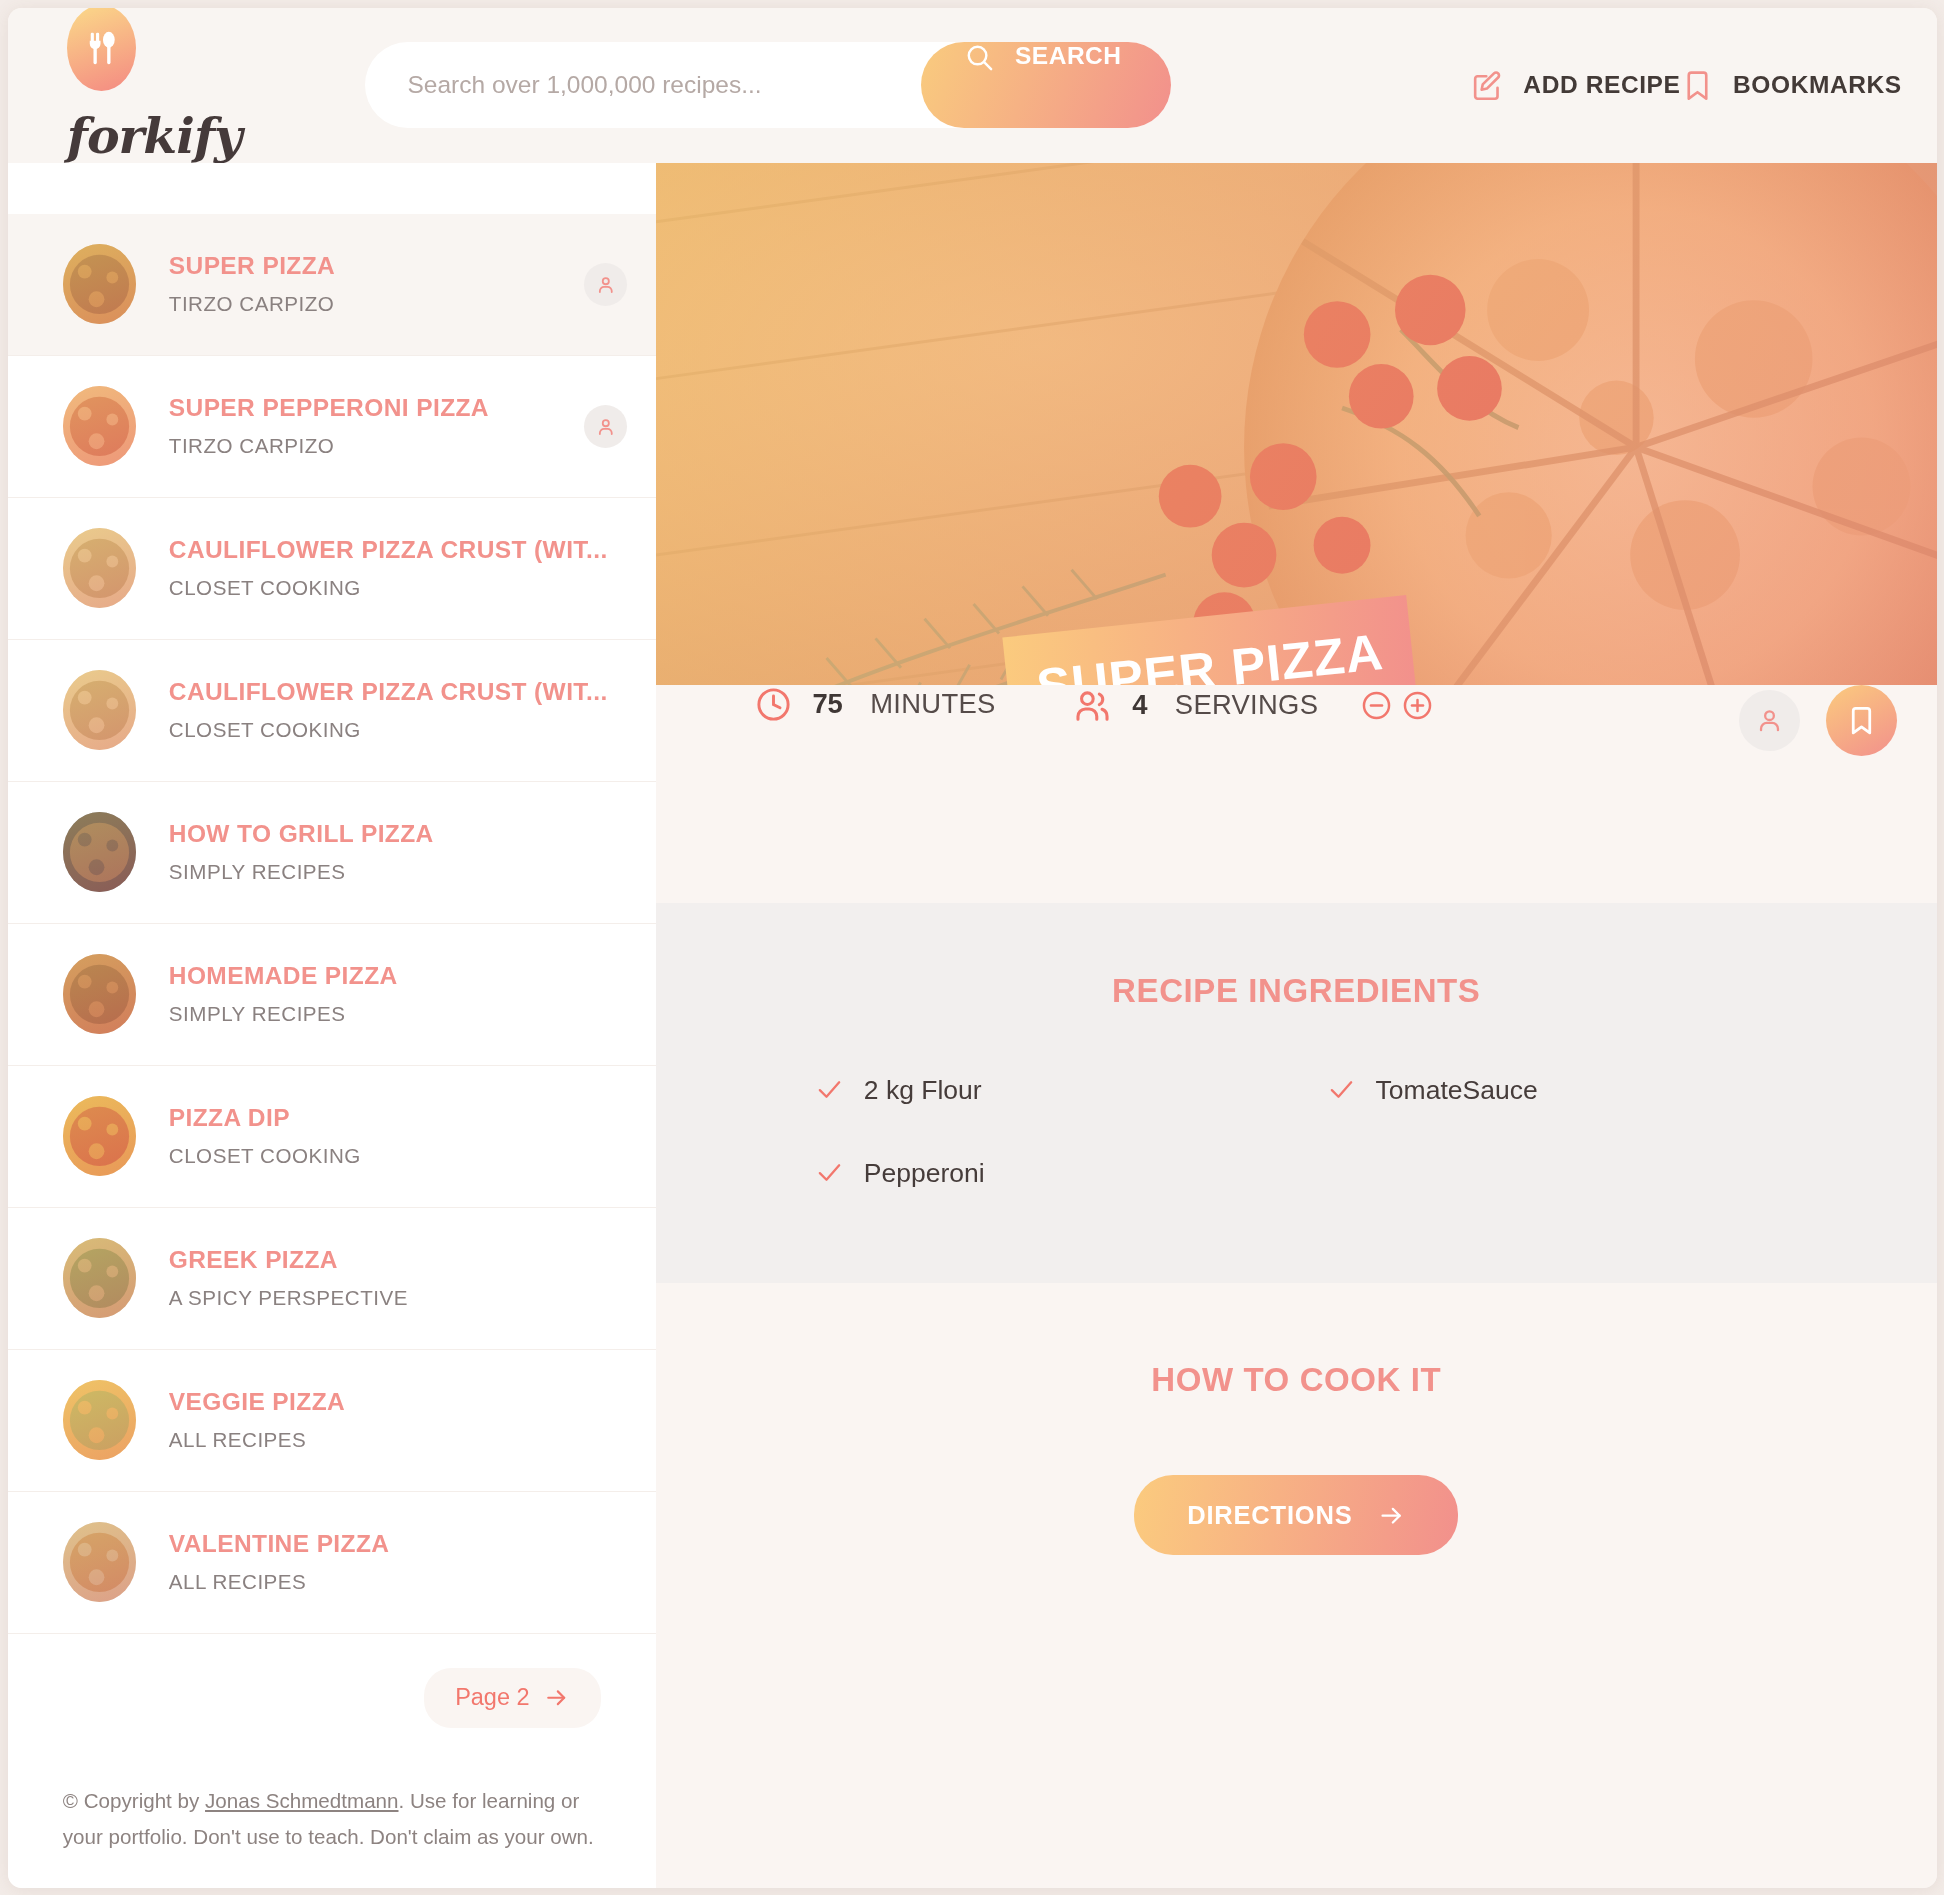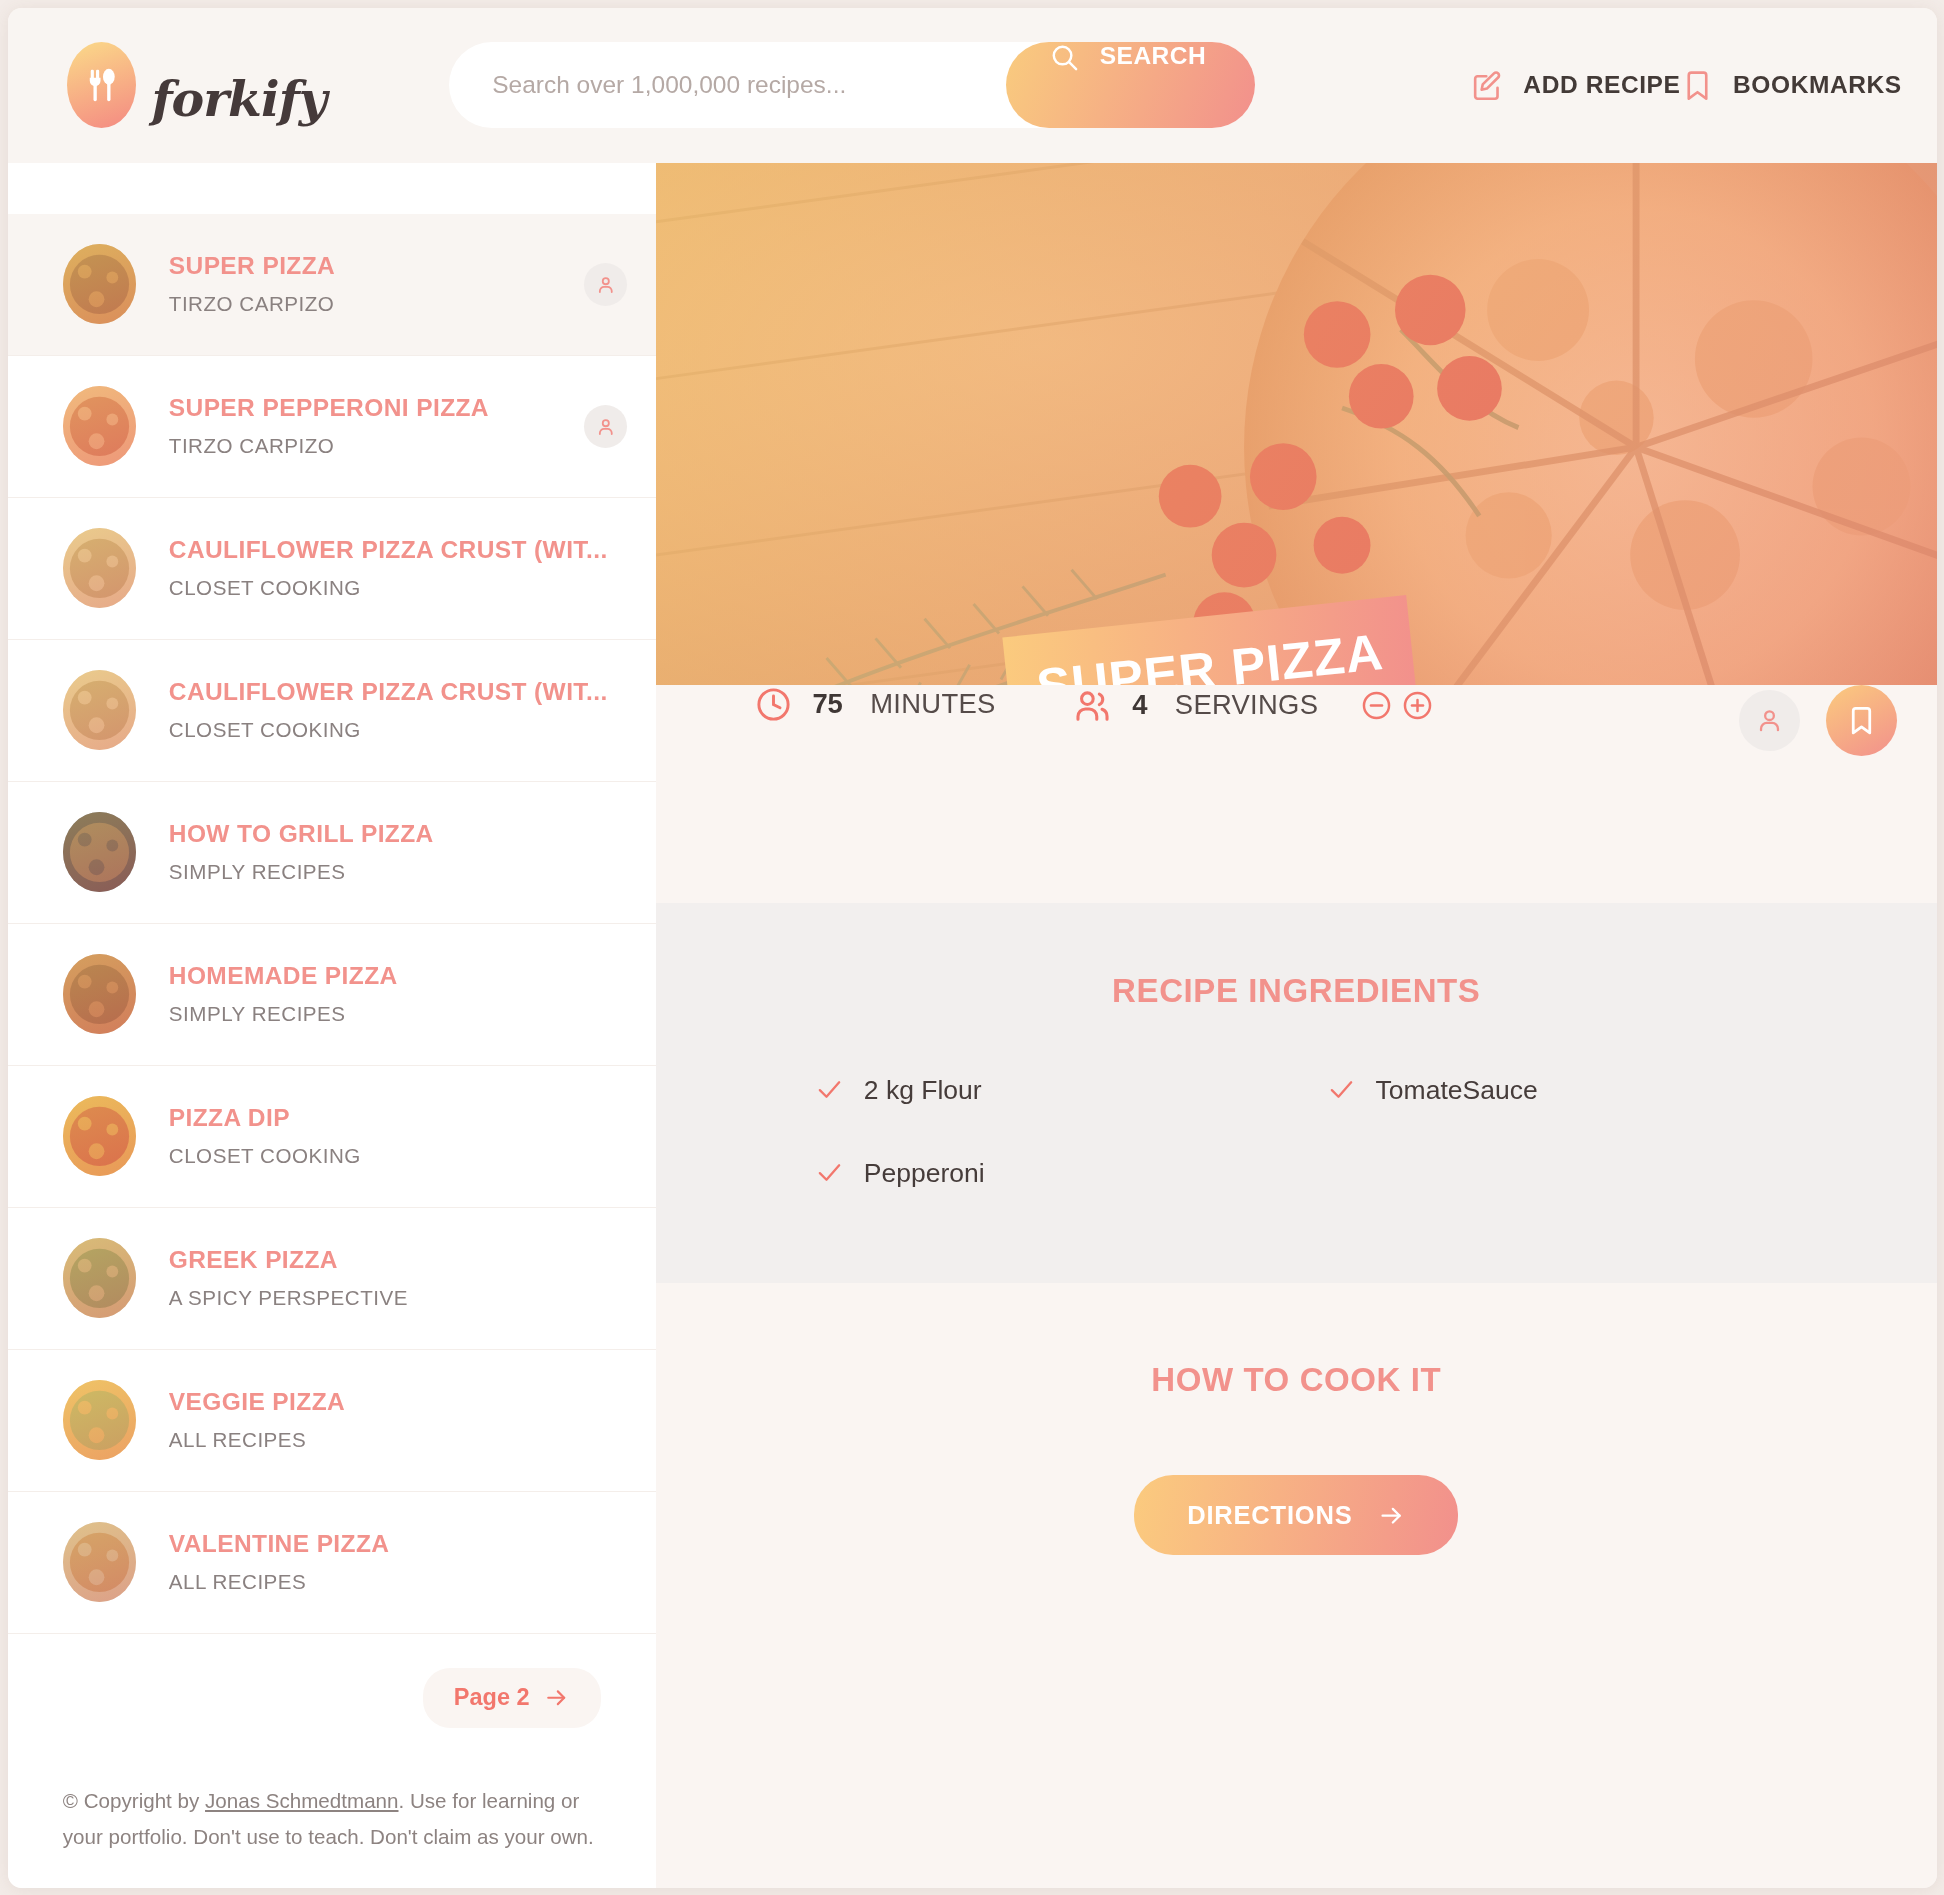--- a/index.html
+++ b/index.html
@@ -19,21 +19,21 @@
     box-shadow: 0 2px 17.6px rgba(120,80,60,.10);
   }
 
   
   .header {
     position: absolute; left: 0; top: 0;
     width: 100%; height: 155px;
     background: #f9f5f2;
     display: flex; align-items: center;
   }
-  .logo-wrap { display: flex; align-items: flex-end; margin-left: 59px; gap: 15.7px; }
+  .logo-wrap { display: flex; align-items: flex-start; margin-left: 59px; gap: 15.7px; flex-direction: column; }
   .logo-badge {
     width: 69px; height: 86px; border-radius: 50%;
     background: linear-gradient(160deg, #fbdb89 0%, #f48982 100%);
     display: flex; align-items: center; justify-content: center; gap: 5.9px;
   }
   .logo-text {
     font-family: "DejaVu Serif", serif;
     font-style: italic; font-weight: 700;
     font-size: 49px; color: #453a3a; letter-spacing: -1px;
   }
@@ -102,21 +102,21 @@
     margin-left: auto; width: 43px; height: 43px; border-radius: 50%;
     background: #f0ecea; display: flex; align-items: center; justify-content: center;
     flex: 0 0 auto;
   }
   .pagination {
     display: flex; justify-content: flex-end; padding: 33px 55px 0 0;
   }
   .page-btn {
     background: #faf5f2; border: 0; cursor: pointer;
     border-radius: 27.4px; padding: 16.7px 31px;
-    color: #f2776d; font-size: 23.5px; font-weight: 700;
+    color: #f2776d; font-size: 23.5px; font-weight: 400;
     display: flex; align-items: center; gap: 14.7px;
     font-family: "Liberation Sans", sans-serif;
   }
   .copyright {
     padding: 55px 55px 0 55px;
     color: #8d8381; font-size: 20.6px; line-height: 1.75;
   }
   .copyright a { color: #8d8381; }
 
   

